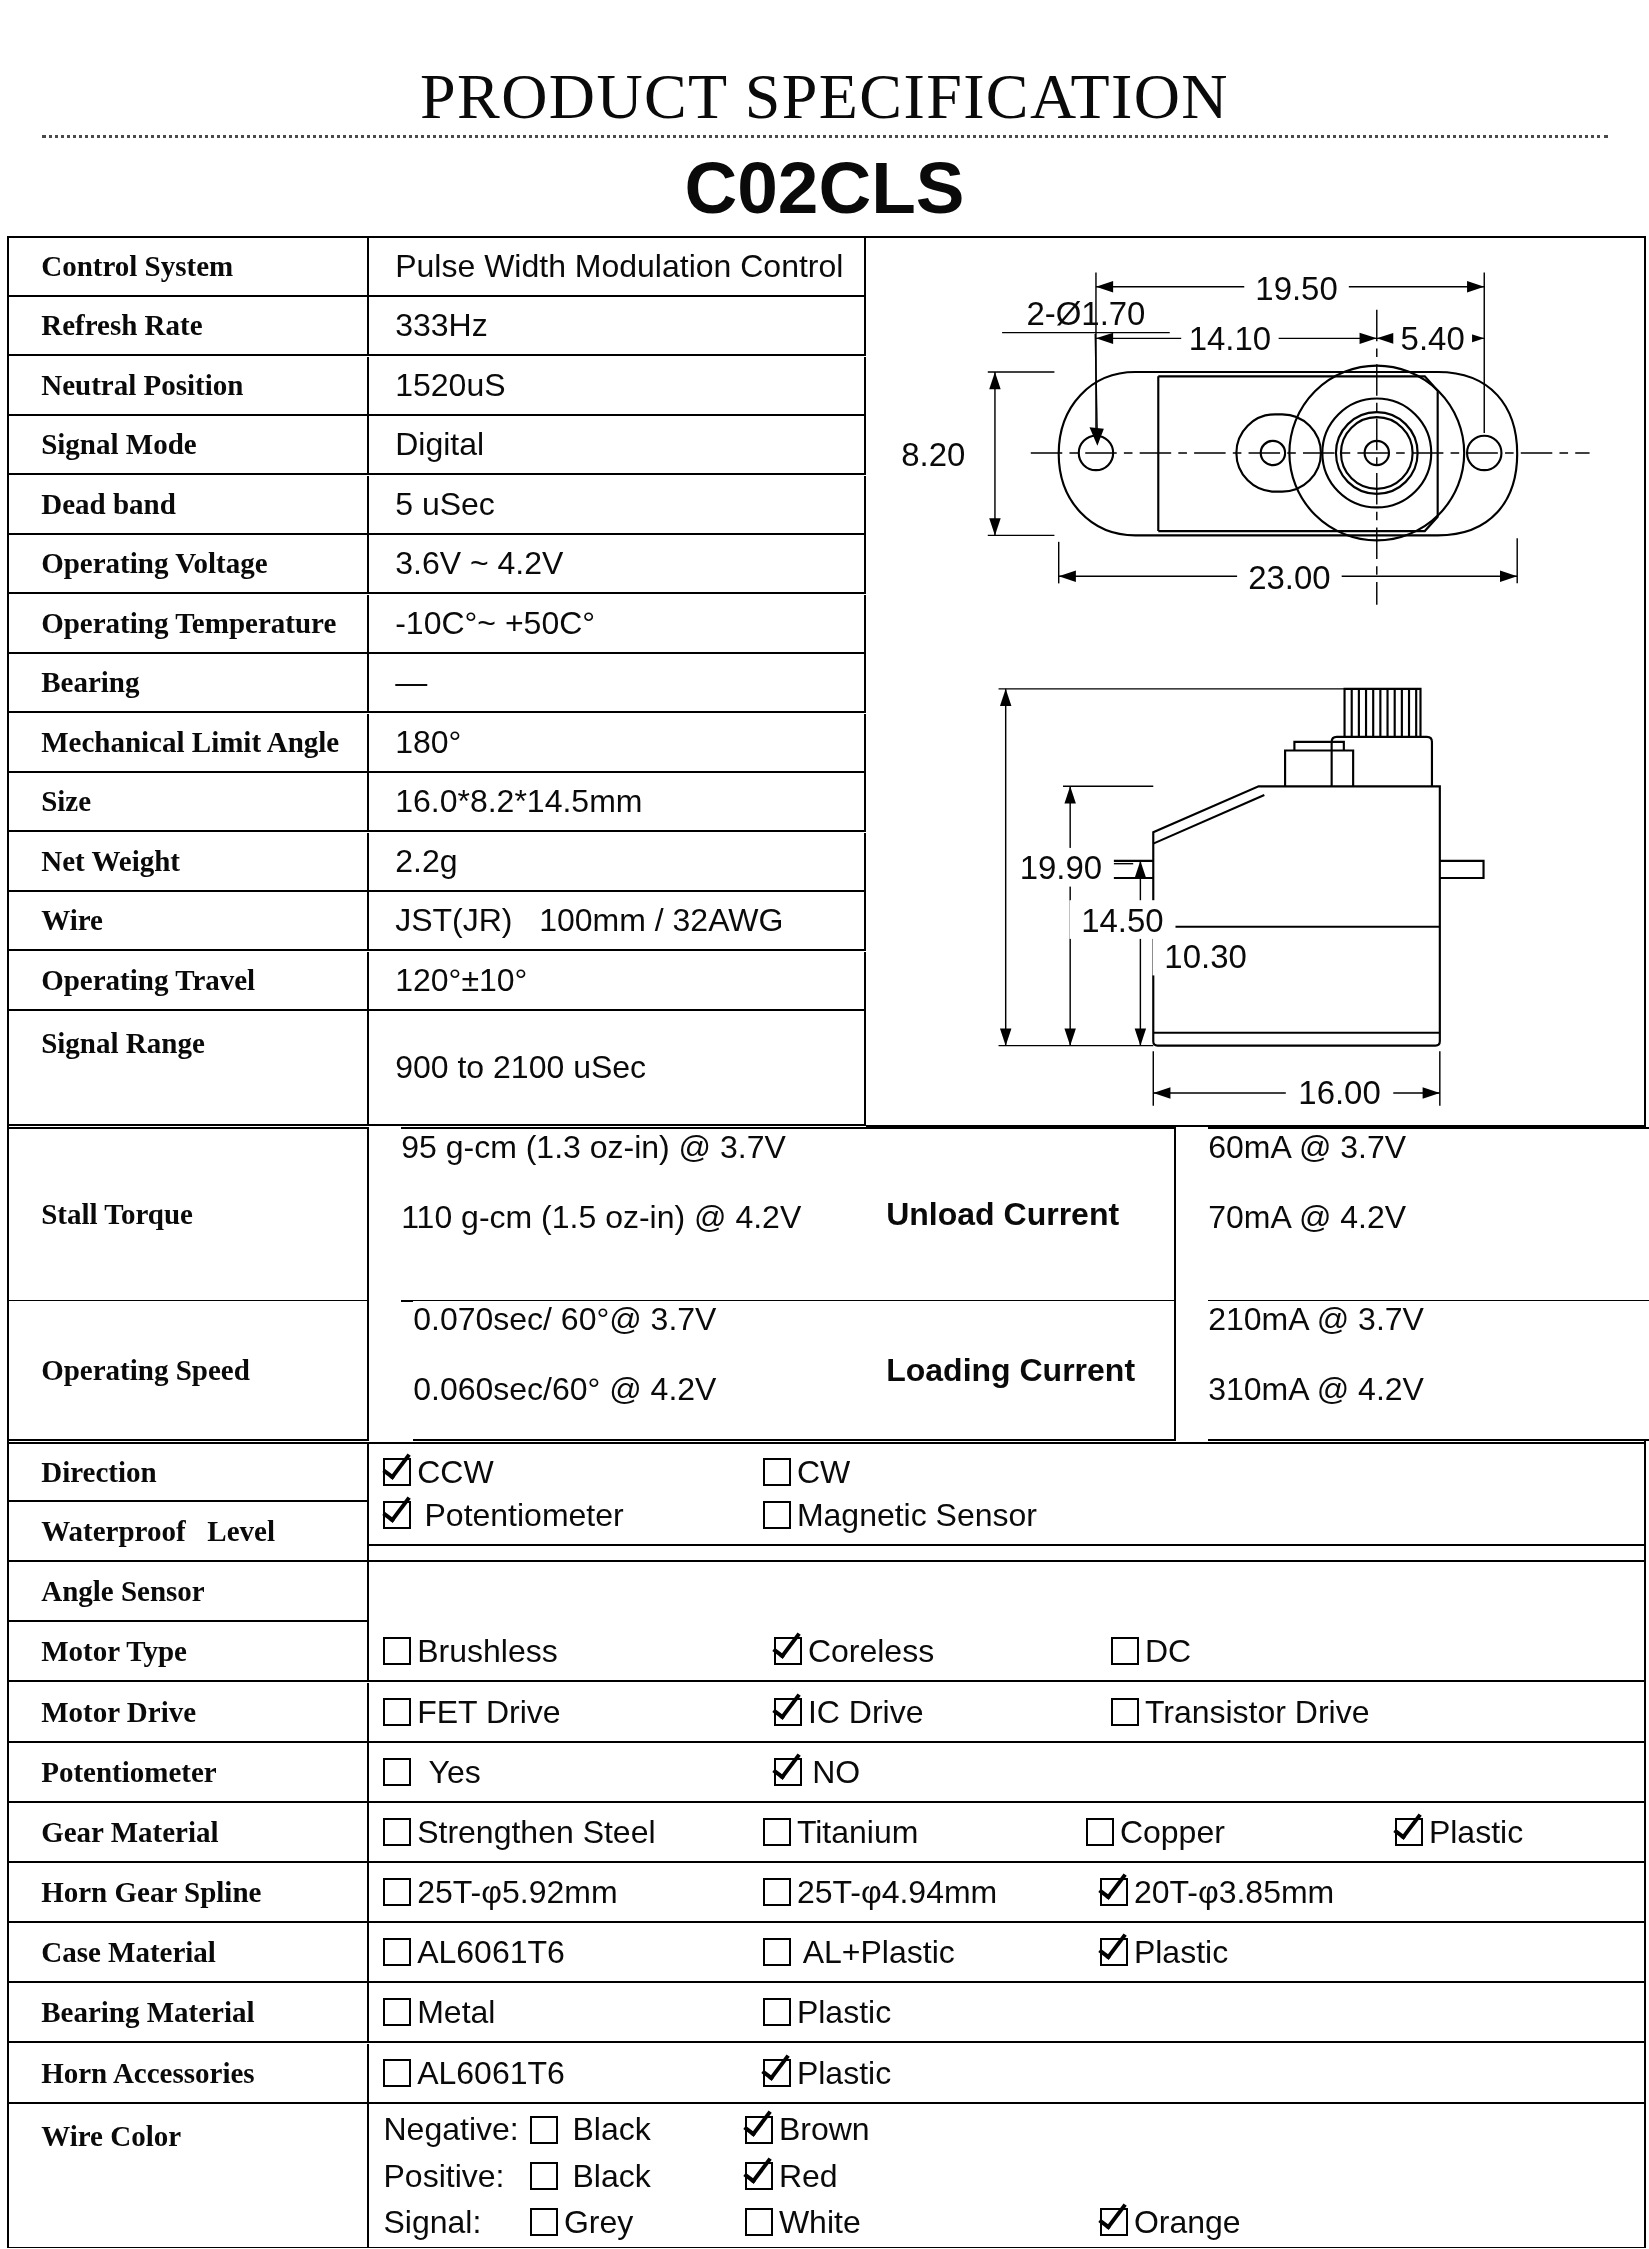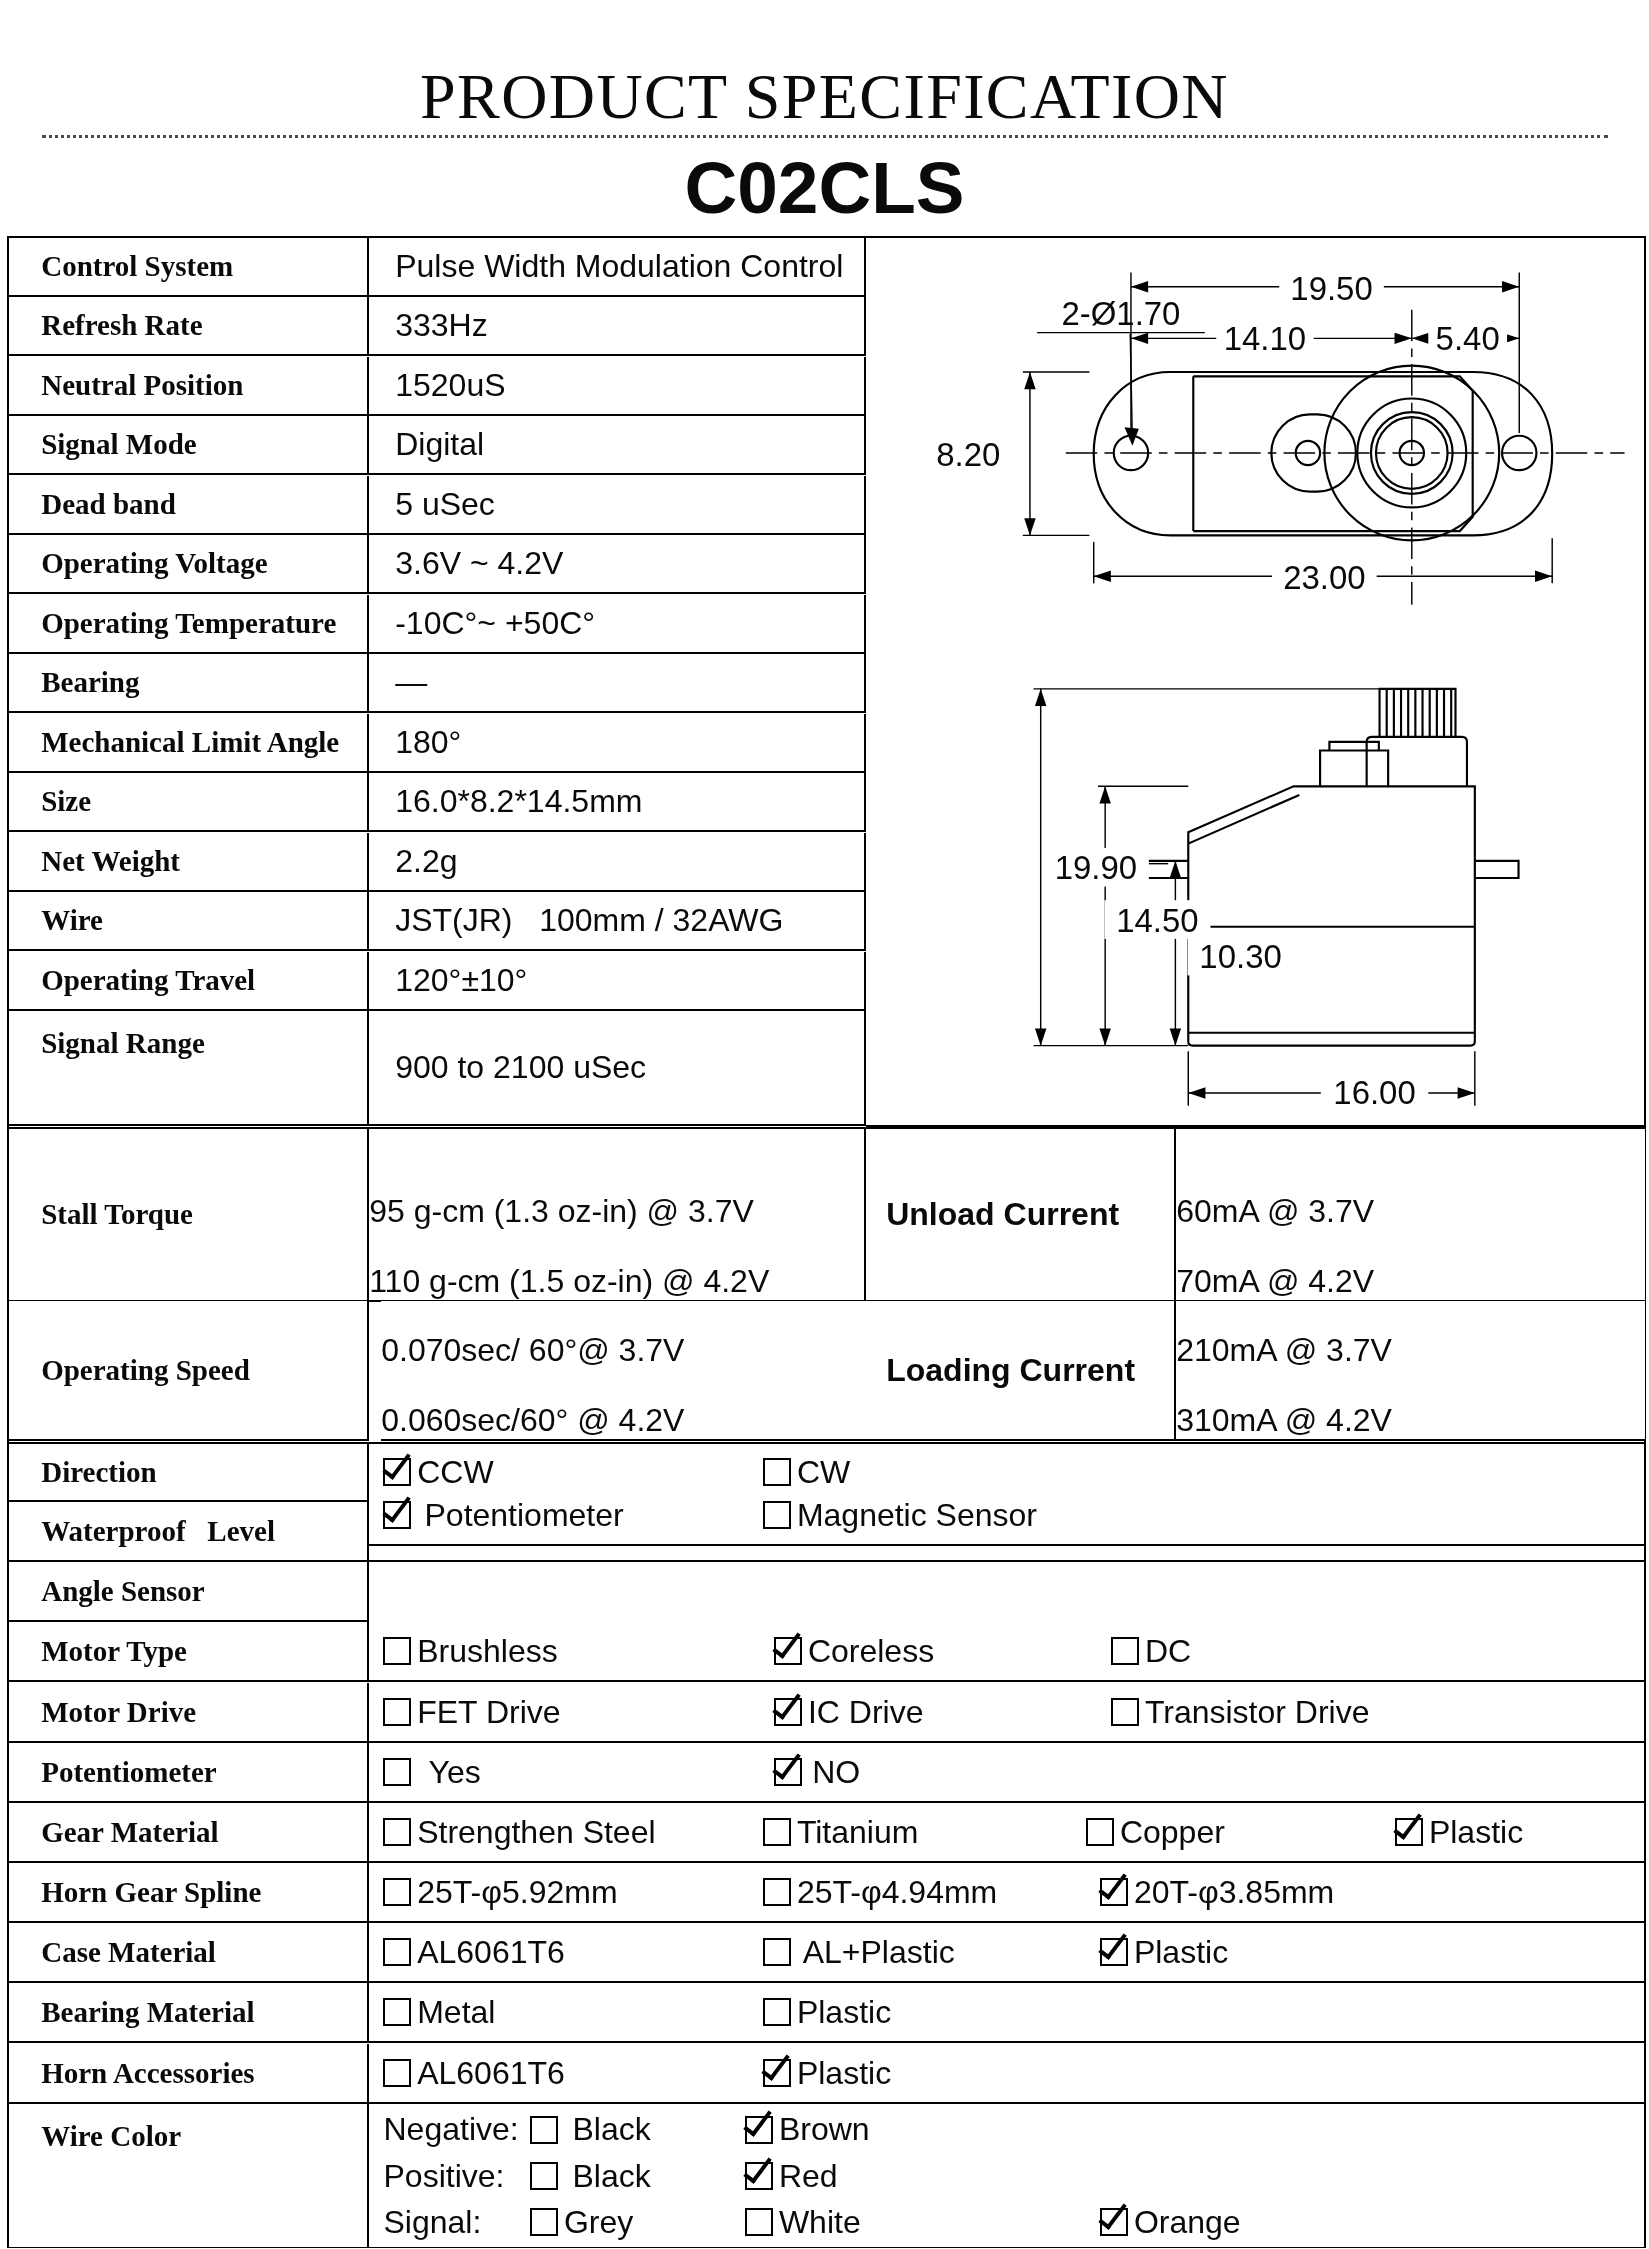--- a/index.html
+++ b/index.html
@@ -8,36 +8,36 @@
   #doc-title{top:60px;left:0;width:100%;text-align:center;
     font:400 64px "Liberation Serif",serif;letter-spacing:1.4px;}
   #title-rule{top:135px;left:42px;width:1566px;height:0;border-top:3.6px dotted #4a4a4a;}
   #model-name{top:146px;left:0;width:100%;text-align:center;
     font:700 73px "Liberation Sans",sans-serif;letter-spacing:0px;}
   #spec-table{top:236px;left:7.2px;width:1635px;height:2008px;border:2.9px solid #000;box-sizing:content-box;}
   .cell{position:absolute;box-sizing:border-box;border-right:2.1px solid #000;border-bottom:2.1px solid #000;
         display:flex;align-items:center;overflow:hidden;background:#fff;}
   .lbl{font:700 29px "Liberation Serif",serif;padding-left:32px;}
   .val{font:400 32px "Liberation Sans",sans-serif;padding-left:26px;white-space:nowrap;}
-  .val2{font:400 32px "Liberation Sans",sans-serif;flex-direction:column;align-items:flex-start;justify-content:flex-end;gap:33px;white-space:nowrap;}
+  .val2{font:400 32px "Liberation Sans",sans-serif;flex-direction:column;align-items:flex-start;justify-content:flex-start;gap:33px;white-space:nowrap;margin-left:32px;}
   .blbl{font:700 32px "Liberation Sans",sans-serif;padding-left:20px;}
   .thick-top{border-top:2.1px solid #000;}
   .no-right{border-right:none;}
   .no-bottom{border-bottom:none;}
   .top-align{align-items:flex-start;padding-top:16px;}
   .optcell{font:400 32px "Liberation Sans",sans-serif;}
   .opt{position:absolute;display:flex;align-items:center;white-space:nowrap;
        font:400 32px "Liberation Sans",sans-serif;top:0;height:100%;}
   .cb{width:24px;height:24px;border:2.1px solid #000;margin-right:5.7px;position:relative;flex:none;background:#fff;}
   .cb.checked::after{content:"";position:absolute;left:4.3px;top:-11.5px;width:9.3px;height:26px;
        border-right:4.3px solid #000;border-bottom:4.3px solid #000;transform:rotate(37deg);}
   .wline{position:absolute;left:0;width:100%;height:46px;}
   .wprefix{position:absolute;left:14.3px;top:0;height:100%;display:flex;align-items:center;
        font:400 32px "Liberation Sans",sans-serif;}
-  #drawing-panel{position:absolute;left:857px;top:0;width:778px;height:889px;border-bottom:2.1px solid #000;box-sizing:border-box;background:#fff;padding-left:35px;}
+  #drawing-panel{position:absolute;left:857px;top:0;width:778px;height:889px;border-bottom:2.1px solid #000;box-sizing:border-box;background:#fff;}
   svg text{font:400 46px "Liberation Sans",sans-serif;fill:#0a0a0a;}
 </style>
 </head>
 <body>
 
 <div id="page">
 
   <div class="abs" id="doc-title">PRODUCT SPECIFICATION</div>
   <div class="abs" id="title-rule"></div>
   <div class="abs" id="model-name">C02CLS</div>

